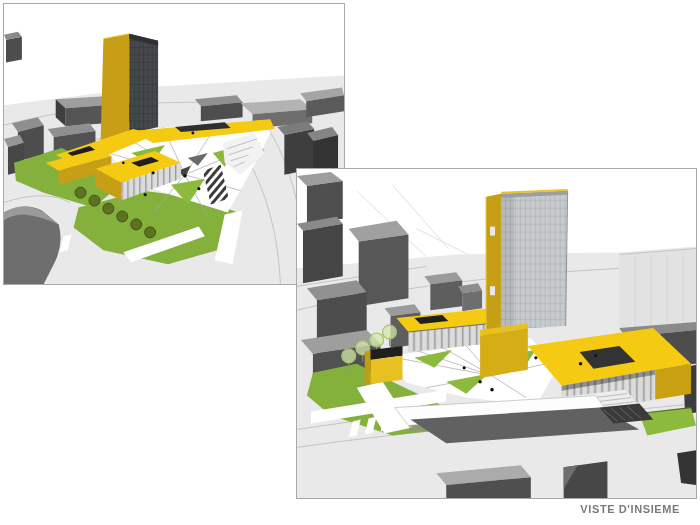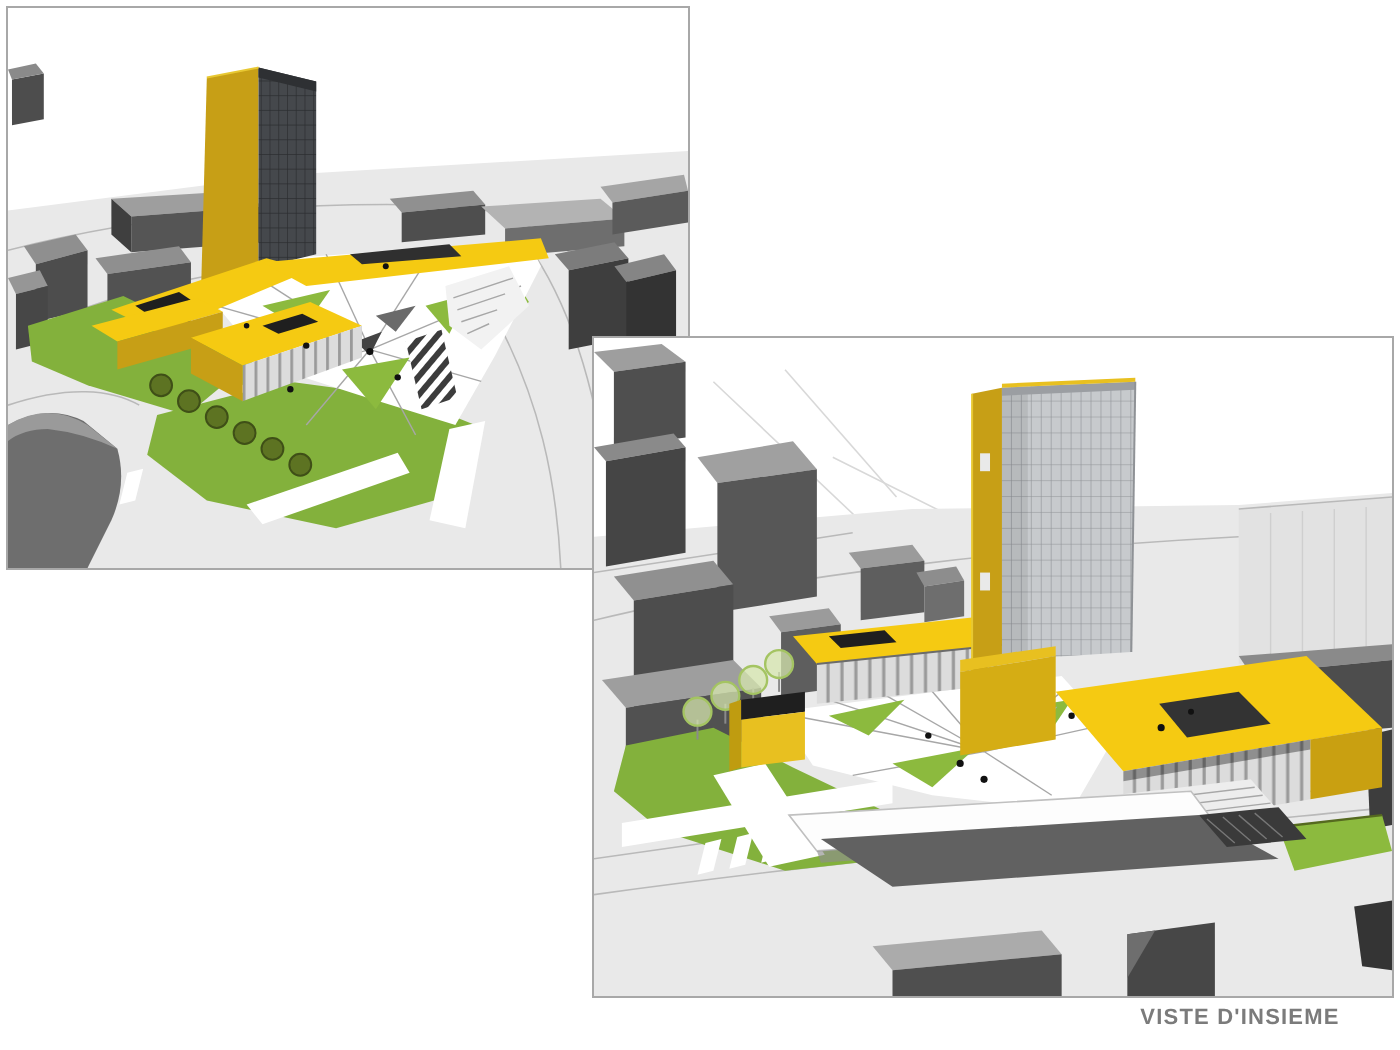--- a/index.html
+++ b/index.html
@@ -13,21 +13,21 @@
   .fig{
     position:absolute;margin:0;padding:0;box-sizing:border-box;
     border:1px solid var(--figureBorder,#a8a8a8);
     background:#fff;overflow:hidden;
   }
   .fig svg{display:block;width:100%;height:100%;}
   .fig1{left:3px;top:3px;width:342px;height:282px;z-index:1;}
   .fig2{left:296px;top:168px;width:401px;height:331px;z-index:2;}
   .caption{
     position:absolute;top:503px;left:560px;width:120px;z-index:3;
-    text-align:center;font-weight:bold;font-size:11px;letter-spacing:.6px;
+    text-align:right;font-weight:bold;font-size:11px;letter-spacing:.6px;
     color:var(--captionText,#7b7b7b);
   }
   .thin{fill:none;stroke:var(--roadLine,#b9b9b9);stroke-width:.8;}
   .faint{fill:none;stroke:#d8d8d8;stroke-width:.8;}
   .pline{fill:none;stroke:var(--plazaLine,#a7a7a7);stroke-width:.7;}
 </style>
 </head>
 <body style="background: rgb(255, 255, 255);">
 
 <div class="page">

